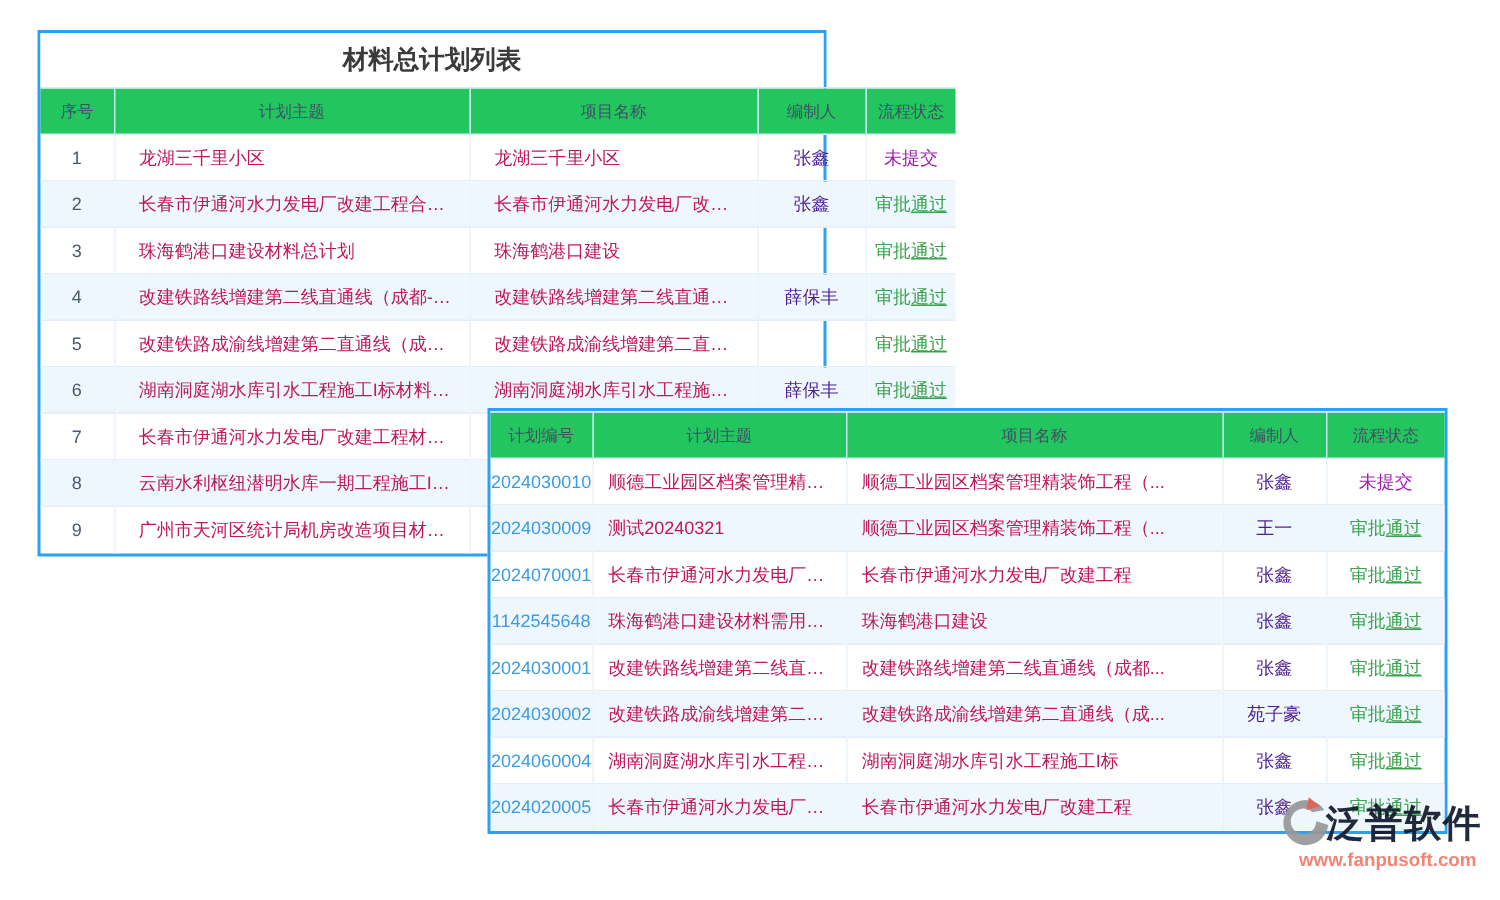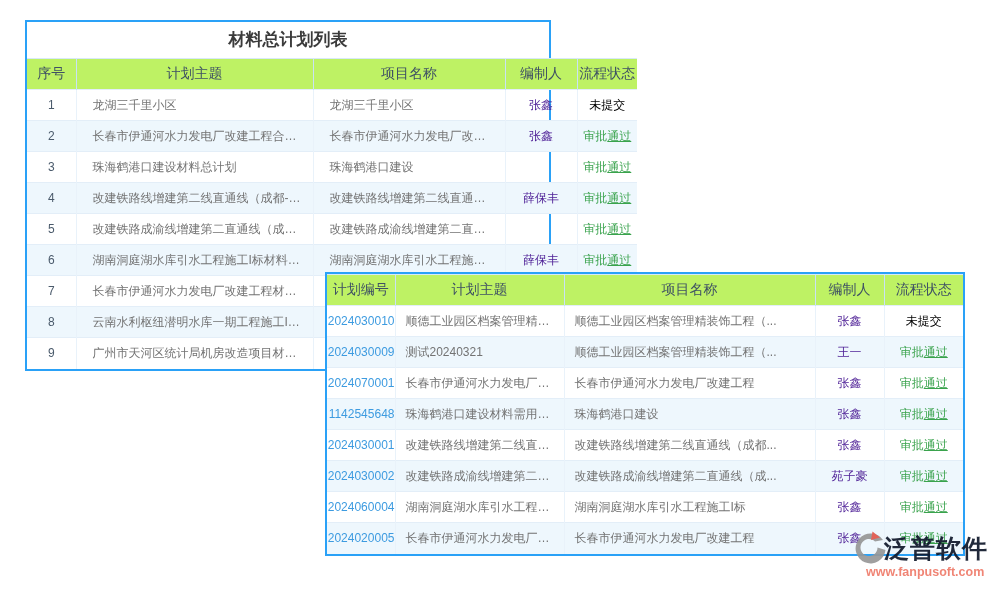--- a/index.html
+++ b/index.html
@@ -16,40 +16,40 @@
 
   .card-title {
     height:36px; line-height:36px; text-align:center;
     font-size:17px; font-weight:bold; color:#3b3b3b;
     background:#ffffff;
   }
   #card-2 .card-title { height:33px; line-height:33px; }
 
   table { border-collapse:collapse; table-layout:fixed; width:100%; }
   thead th {
-    background:#bef264; color:#3f5164; font-weight:normal;
-    font-size:14px; height:31px; text-align:center;
+    background:#22c55e; color:#3f5164; font-weight:normal;
+    font-size:11px; height:31px; text-align:center;
     border-left:1px solid #c9e2f6; border-top:1px solid #d8e9f7;
   }
   thead th:first-child { border-left:none; }
   tbody td {
     height:31px; font-size:12px; overflow:hidden; white-space:nowrap;
     text-overflow:ellipsis; border-top:1px solid #e3eef8;
     border-left:1px solid #e9f2fa; background-clip:padding-box;
   }
   tbody td:first-child { border-left:none; }
   tbody tr:nth-child(even) td { background-color:#eef7fd; }
 
   td.c-index  { color:#4a5a6b; text-align:center; }
-  td.c-code   { color:#3d9be0; text-align:right; }
-  td.c-link   { color:#737373; text-align:left; padding:0 8px 0 16px; }
+  td.c-code   { color:#3d9be0; text-align:center; }
+  td.c-link   { color:#be185d; text-align:left; padding:0 8px 0 16px; }
   #card-2 td.c-link { padding-left:10px; }
   td.c-name   { color:#4c1d95; text-align:center;font-family:Liberation Serif, serif; }
   td.c-status { text-align:center; }
-  .st-purple  { color:#000000; }
+  .st-purple  { color:#a21caf; }
   .st-green   { color:#3aa34d; }
   .st-green .u{ text-decoration:underline; }
 
   .watermark {
     position:absolute; left:852px; top:528px; width:150px; z-index:9;
     opacity:0.92; pointer-events:none;
   }
   .wm-line1 { display:flex; align-items:center; }
   .wm-icon  { flex:0 0 auto; margin-right:-4px; }
   .wm-name  { font-size:25px; font-weight:bold; color:#0f172a; letter-spacing:1px; }

